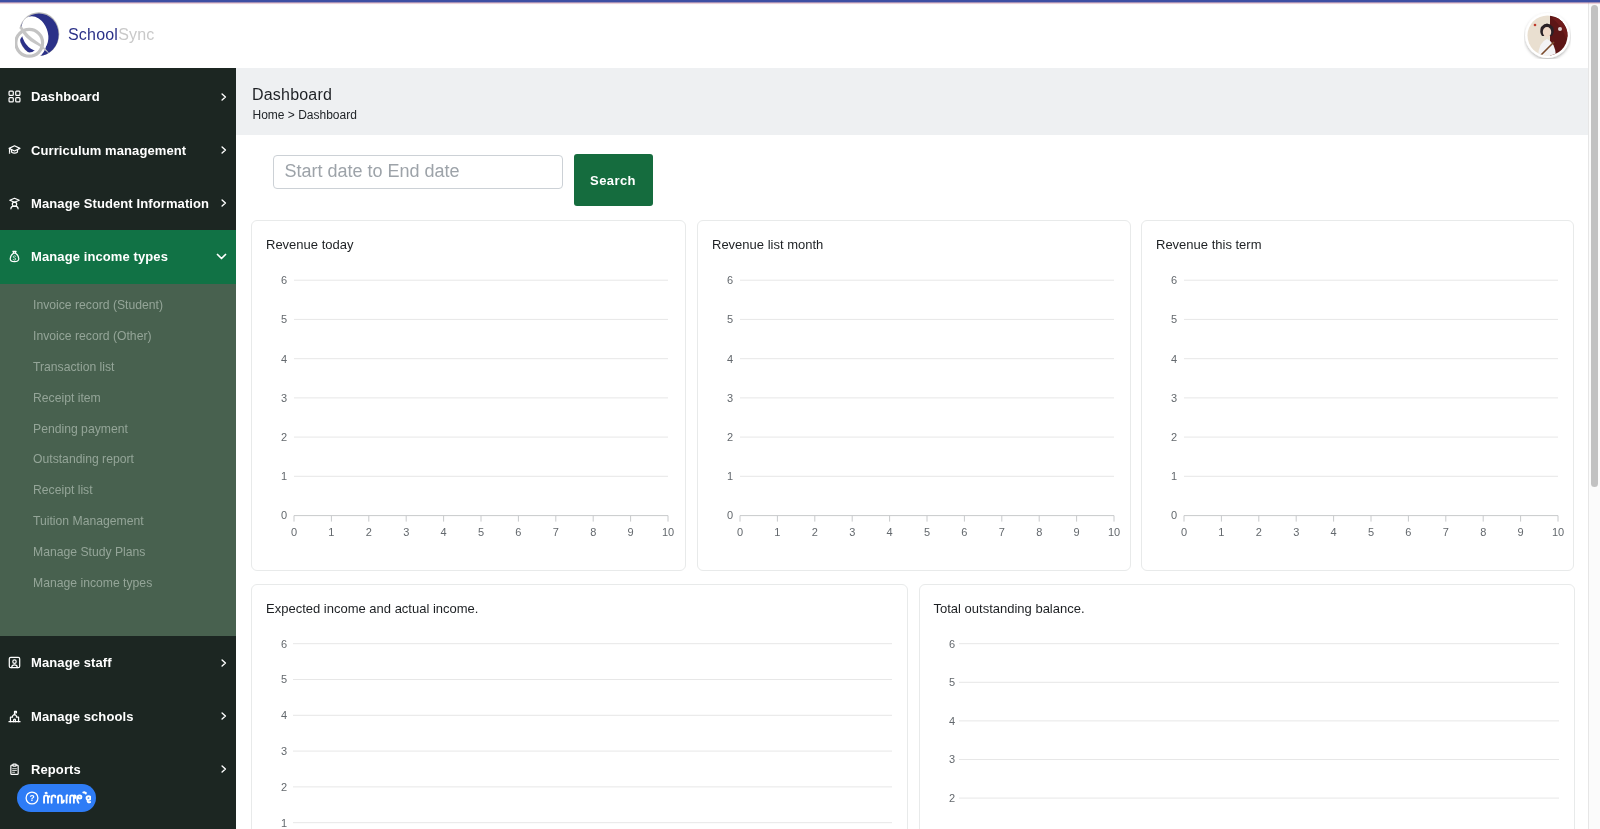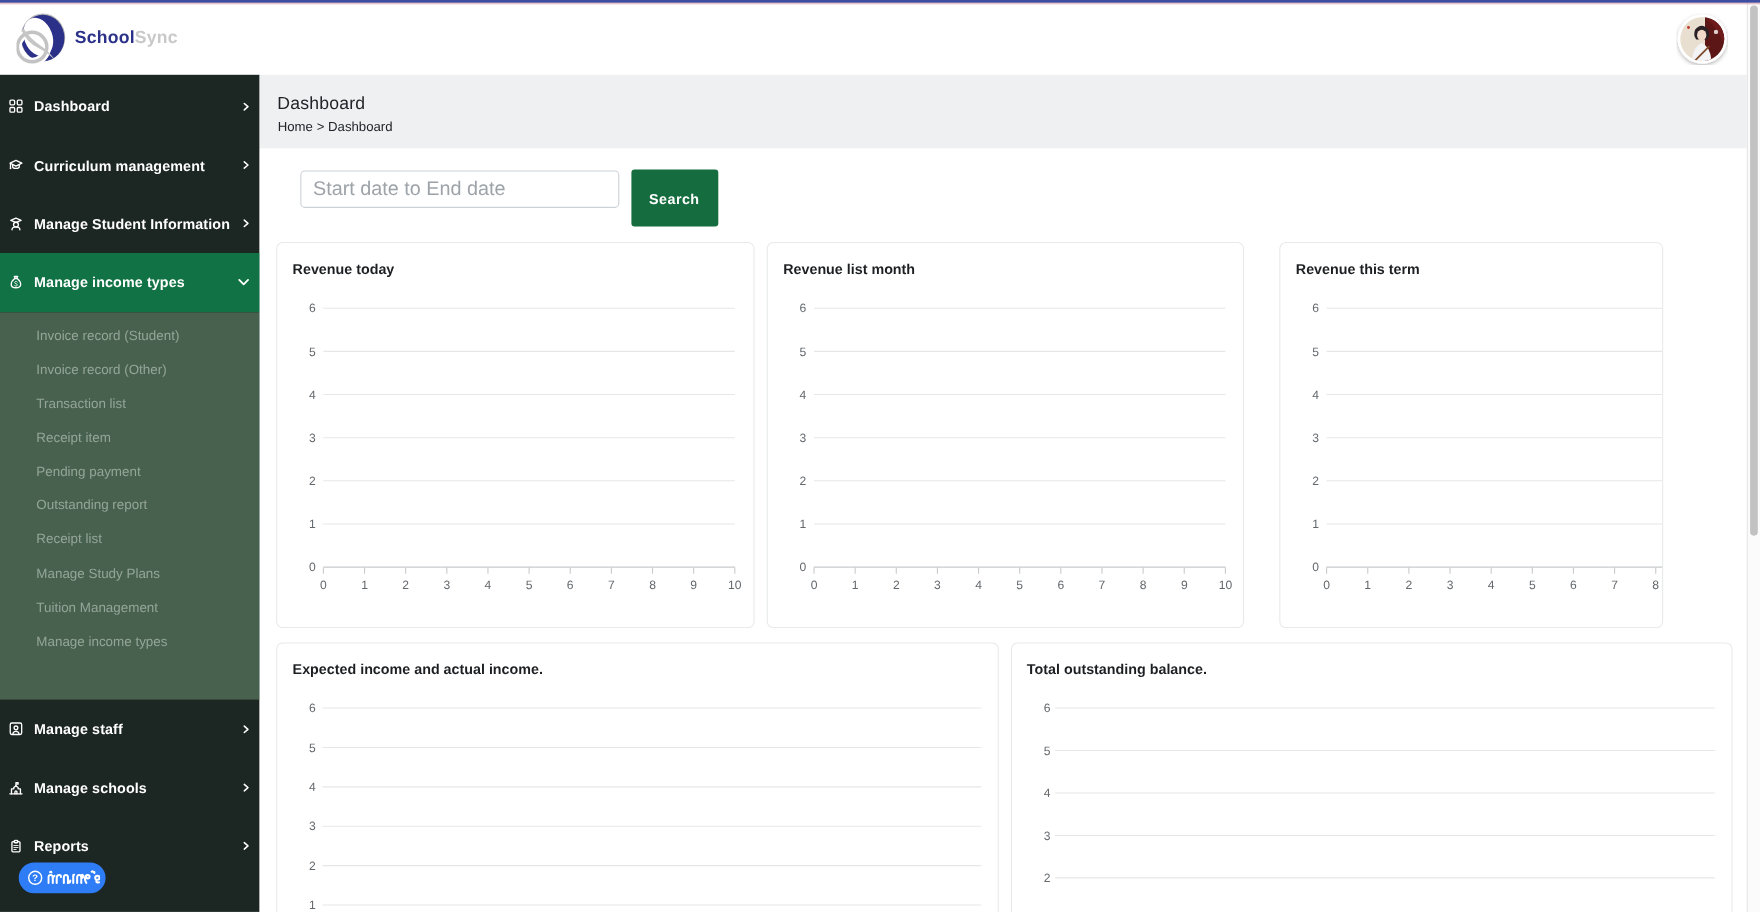--- a/index.html
+++ b/index.html
@@ -4,21 +4,21 @@
 *{margin:0;padding:0;box-sizing:border-box}
 html,body{width:1600px;height:829px;overflow:hidden;background:#fff;
  font-family:"Liberation Sans",sans-serif;-webkit-font-smoothing:antialiased}
 .abs{position:absolute}
 svg.abs{position:absolute}
 
 #strip{position:absolute;left:0;top:0;width:1600px;height:5px;z-index:50;
  background:linear-gradient(to bottom,#3e4fa3 0,#3e4fa3 1.9px,rgba(200,125,145,.55) 2.9px,rgba(255,255,255,0) 4.6px)}
 
 #header{position:absolute;left:0;top:0;width:1600px;height:68px;background:#fff}
-#brand{position:absolute;left:68px;top:27px;font-size:16px;font-weight:bold;letter-spacing:.2px;line-height:16px}
+#brand{position:absolute;left:68px;top:27px;font-size:16px;font-weight:normal;letter-spacing:.2px;line-height:16px}
 #brand .b1{color:#2b3188}#brand .b2{color:#c9c9c9}
 
 #side{position:absolute;left:0;top:68px;width:236px;height:761px;background:#1c2622}
 .mrow{position:absolute;left:0;width:236px;height:53.4px;display:flex;align-items:center}
 .mrow svg.mi{position:absolute;left:8px;width:13px;height:13px}
 .mrow span{position:absolute;left:31px;color:#fff;font-size:13px;font-weight:bold;letter-spacing:.1px}
 .mrow svg.chev{position:absolute;right:9px}
 .mrow.active{background:#117245}
 .submenu{position:absolute;left:0;top:215.6px;width:236px;height:352.4px;background:#48614f;padding-top:6px}
 .srow{height:30.9px;display:flex;align-items:center;padding-left:33px;color:#94a598;font-size:12.2px}
@@ -27,21 +27,21 @@
 
 #band{position:absolute;left:236px;top:68px;width:1352px;height:67px;background:#eef0f2}
 #band h1{position:absolute;left:16px;top:18px;font-size:16px;font-weight:normal;color:#1e2125;letter-spacing:.2px}
 #band .bc{position:absolute;left:16.5px;top:40px;font-size:12px;color:#212529}
 #main{position:absolute;left:236px;top:135px;width:1352px;height:694px;background:#fff}
 #dinput{position:absolute;left:36.5px;top:20px;width:290px;height:33.5px;border:1px solid #ccd1d6;border-radius:4px;
  display:flex;align-items:center;padding-left:11px;color:#9da3a9;font-size:18px}
 #sbtn{position:absolute;left:337.5px;top:19px;width:79px;height:52px;background:#156c3e;border-radius:3px;
  display:flex;align-items:center;justify-content:center;color:#fff;font-size:13px;font-weight:bold;letter-spacing:.4px}
 .card{position:absolute;background:#fff;border:1px solid #e8eaea;border-radius:6px;overflow:hidden}
-.card h3{position:absolute;left:14px;top:16px;font-size:13px;font-weight:bold;color:#1d2023}
+.card h3{position:absolute;left:14px;top:16px;font-size:13px;font-weight:normal;color:#1d2023}
 
 #sbtrack{position:absolute;left:1588px;top:0;width:12px;height:829px;background:#fbfbfb;border-left:1px solid #e6e6e6}
 #sbthumb{position:absolute;left:2px;top:5px;width:7px;height:482px;background:#c2c2c2;border-radius:3.5px}
 </style></head>
 <body>
 <div id="header">
 <svg class="abs" style="left:15px;top:11px" width="46" height="49" viewBox="0 0 46 49">
  <defs>
         <clipPath id="lc">
           <ellipse cx="24" cy="23.2" rx="20.3" ry="21.8"></ellipse>
@@ -129,22 +129,22 @@
       </svg>
     </div>
 <div class="submenu">
       <div class="srow">Invoice record (Student)</div>
       <div class="srow">Invoice record (Other)</div>
       <div class="srow">Transaction list</div>
       <div class="srow">Receipt item</div>
       <div class="srow">Pending payment</div>
       <div class="srow">Outstanding report</div>
       <div class="srow">Receipt list</div>
+      <div class="srow">Tuition Management</div>
       <div class="srow">Manage Study Plans</div>
-      <div class="srow">Tuition Management</div>
       <div class="srow">Manage income types</div>
     </div>
 <div class="mrow" style="top:568px">
       <svg class="mi" width="16" height="16" viewBox="0 0 16 16" fill="none" stroke="#fff" stroke-width="1.5" stroke-linecap="round" stroke-linejoin="round">
         <rect x="1.6" y="1.6" width="12.8" height="12.8" rx="1.8"></rect>
         <circle cx="8" cy="7" r="2.1"></circle>
         <path d="M4.6 14.2 c0-2.2 1.5-3.3 3.4-3.3 s3.4 1.1 3.4 3.3"></path>
       </svg>
       <span>Manage staff</span>
       <svg class="chev" width="7.5" height="10" viewBox="0 0 9 10" fill="none" stroke="#fff" stroke-width="1.7" stroke-linecap="round" stroke-linejoin="round">
@@ -277,21 +277,21 @@
         <line x1="303.8" y1="294.6" x2="303.8" y2="300.6" stroke="#c8cacc" stroke-width="1"></line>
         <text x="303.8" y="314.8" text-anchor="middle" font-size="11" fill="#63686d">7</text>
         <line x1="341.2" y1="294.6" x2="341.2" y2="300.6" stroke="#c8cacc" stroke-width="1"></line>
         <text x="341.2" y="314.8" text-anchor="middle" font-size="11" fill="#63686d">8</text>
         <line x1="378.6" y1="294.6" x2="378.6" y2="300.6" stroke="#c8cacc" stroke-width="1"></line>
         <text x="378.6" y="314.8" text-anchor="middle" font-size="11" fill="#63686d">9</text>
         <line x1="416.0" y1="294.6" x2="416.0" y2="300.6" stroke="#c8cacc" stroke-width="1"></line>
         <text x="416.0" y="314.8" text-anchor="middle" font-size="11" fill="#63686d">10</text>
       </svg>
     </div>
-<div class="card" style="left:927px;top:85px;width:349px;height:351px">
+<div class="card" style="left:905px;top:85px;width:433px;height:351px">
       <h3>Revenue this term</h3>
       <svg class="abs" width="434" height="349" viewBox="0 0 434 349" style="left:0;top:0">
         <line x1="42" y1="59.2" x2="416" y2="59.2" stroke="#e7e7e7" stroke-width="1"></line>
         <line x1="42" y1="98.4" x2="416" y2="98.4" stroke="#e7e7e7" stroke-width="1"></line>
         <line x1="42" y1="137.7" x2="416" y2="137.7" stroke="#e7e7e7" stroke-width="1"></line>
         <line x1="42" y1="176.9" x2="416" y2="176.9" stroke="#e7e7e7" stroke-width="1"></line>
         <line x1="42" y1="216.1" x2="416" y2="216.1" stroke="#e7e7e7" stroke-width="1"></line>
         <line x1="42" y1="255.3" x2="416" y2="255.3" stroke="#e7e7e7" stroke-width="1"></line>
         <line x1="42" y1="294.6" x2="416" y2="294.6" stroke="#c8cacc" stroke-width="1"></line>
         <text x="35" y="298.4" text-anchor="end" font-size="11" fill="#63686d">0</text>

